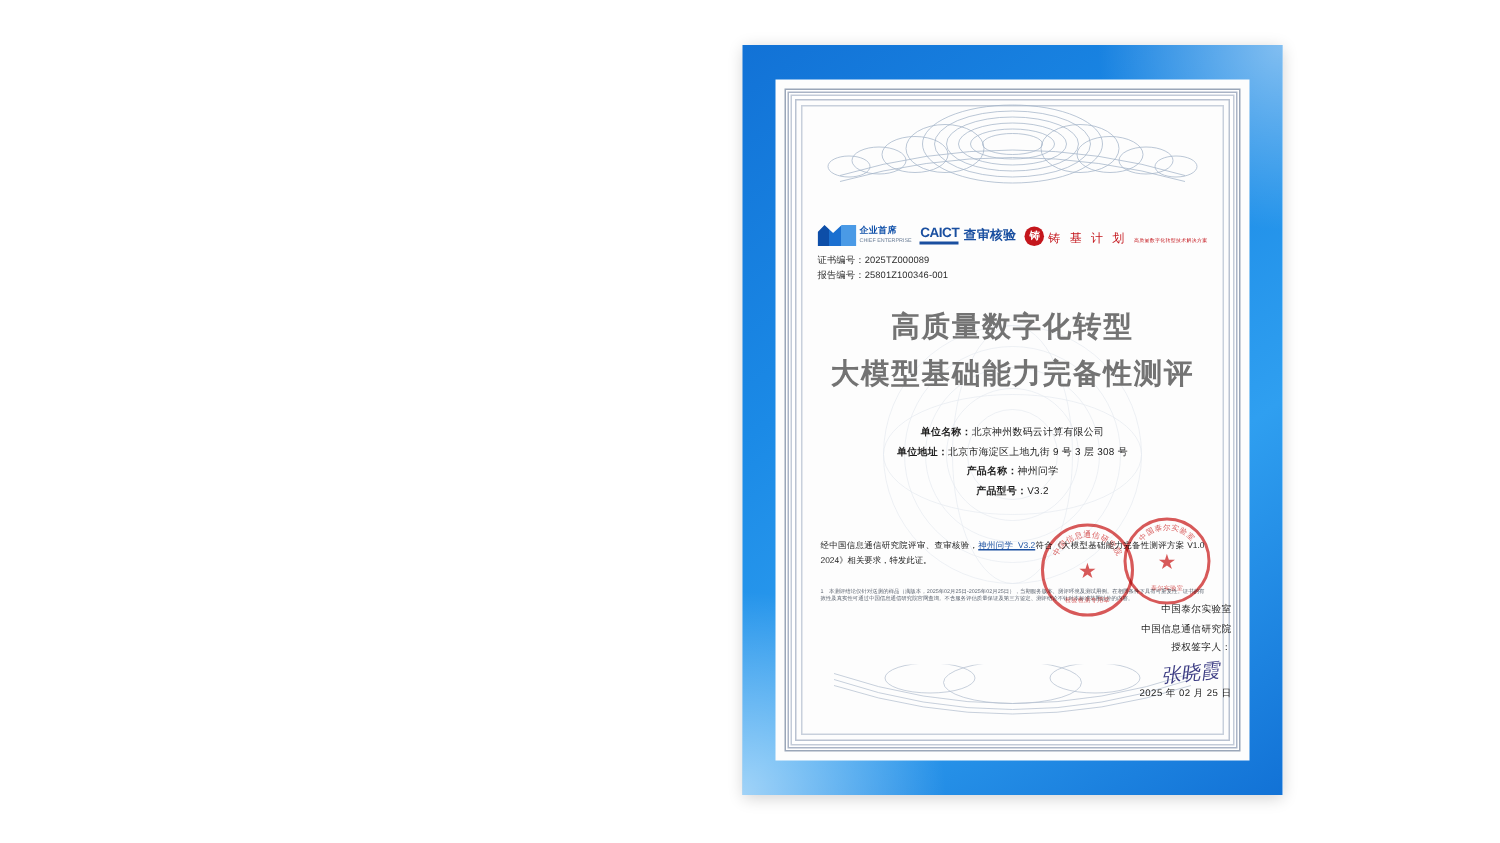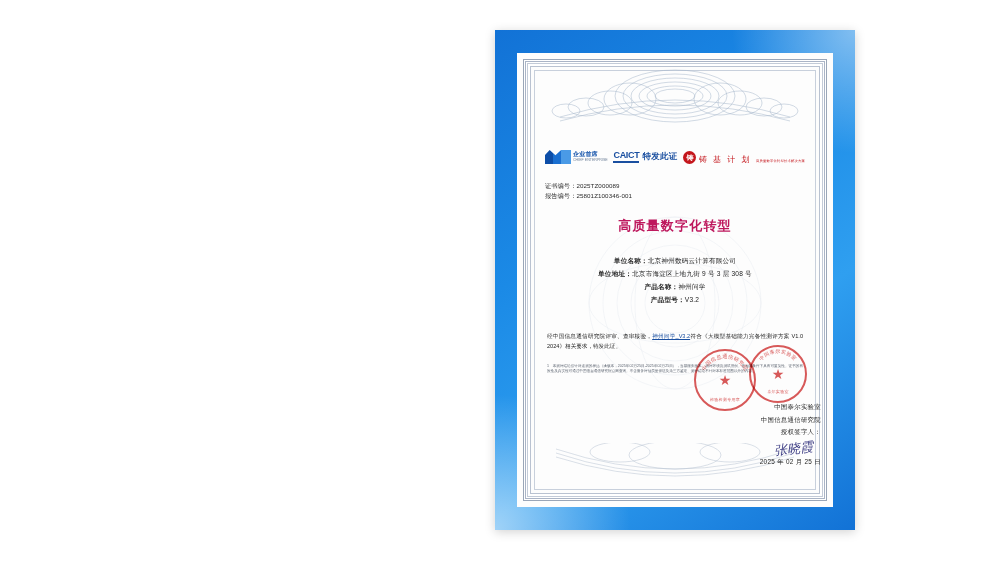--- a/index.html
+++ b/index.html
@@ -112,21 +112,20 @@
     top: 92px;
     width: 260px;
   }
 
   
   #logo-row {
     display: flex;
     align-items: center;
     justify-content: space-between;
     height: 24px;
-    margin-bottom: 12px;
   }
   .logo-block { display: flex; align-items: center; }
 
   #logo-qiye {
     display: flex;
     align-items: center;
     gap: 2px;
   }
   #logo-qiye .mark {
     width: 26px;
@@ -179,23 +178,23 @@
     color: #2b2b2b;
     line-height: 1.55;
     letter-spacing: .1px;
   }
 
   #titles {
     margin-top: 16px;
     text-align: center;
   }
   .title-main {
-    font-size: 13px;
+    font-size: 19px;
     font-weight: bold;
-    color: #be185d;
+    color: #737373;
     letter-spacing: 1.2px;
     line-height: 1.6;
   }
 
   #fields {
     margin-top: 18px;
     text-align: center;
   }
   .field-row {
     font-size: 6.6px;
@@ -355,41 +354,42 @@
           <div class="logo-block" id="logo-qiye">
             <span class="mark"></span>
             <span class="txt">
               <span>企业首席</span>
               <small>CHIEF ENTERPRISE</small>
             </span>
           </div>
 
           <div class="logo-block" id="logo-caict">
             <span class="caict-mark">CAICT</span>
-            <span class="caict-name">特发此证</span>
+            <span class="caict-name">查审核验</span>
           </div>
 
           <div class="logo-block" id="logo-zhuji">
             <span class="zj-mark">铸</span>
             <span class="zj-txt">
               <span class="zj-main">铸 基 计 划</span>
               <span class="zj-sub">高质量数字化转型技术解决方案</span>
             </span>
           </div>
         </div>
 
         <div class="code-line">
           <span>证书编号：</span><span>2025TZ000089</span>
         </div>
         <div class="code-line">
           <span>报告编号：</span><span>25801Z100346-001</span>
         </div>
 
         <div id="titles">
           <div class="title-main">高质量数字化转型</div>
+          <div class="title-main">大模型基础能力完备性测评</div>
         </div>
 
         <div id="fields">
           <div class="field-row">
             <span class="field-label">单位名称：</span><span>北京神州数码云计算有限公司</span>
           </div>
           <div class="field-row">
             <span class="field-label">单位地址：</span><span>北京市海淀区上地九街 9 号 3 层 308 号</span>
           </div>
           <div class="field-row">

